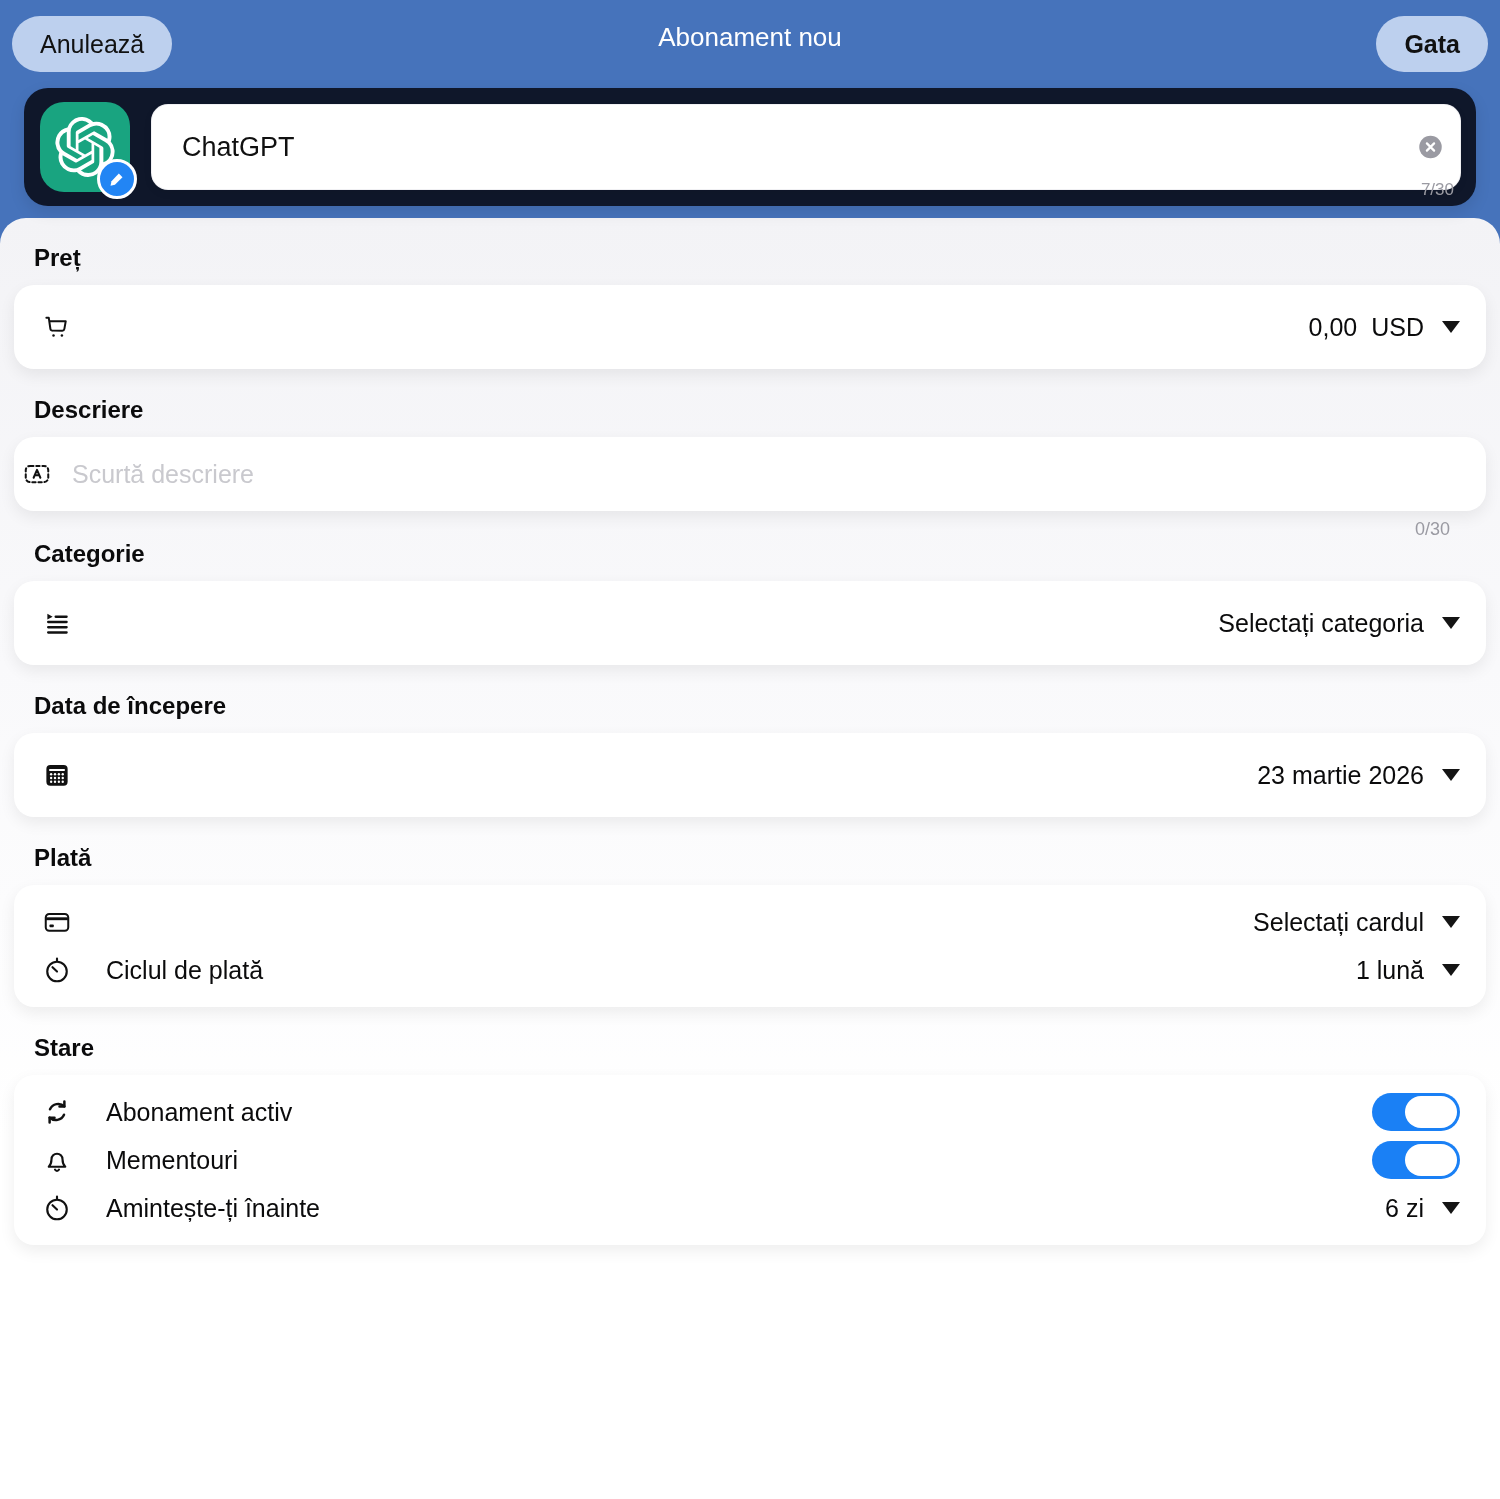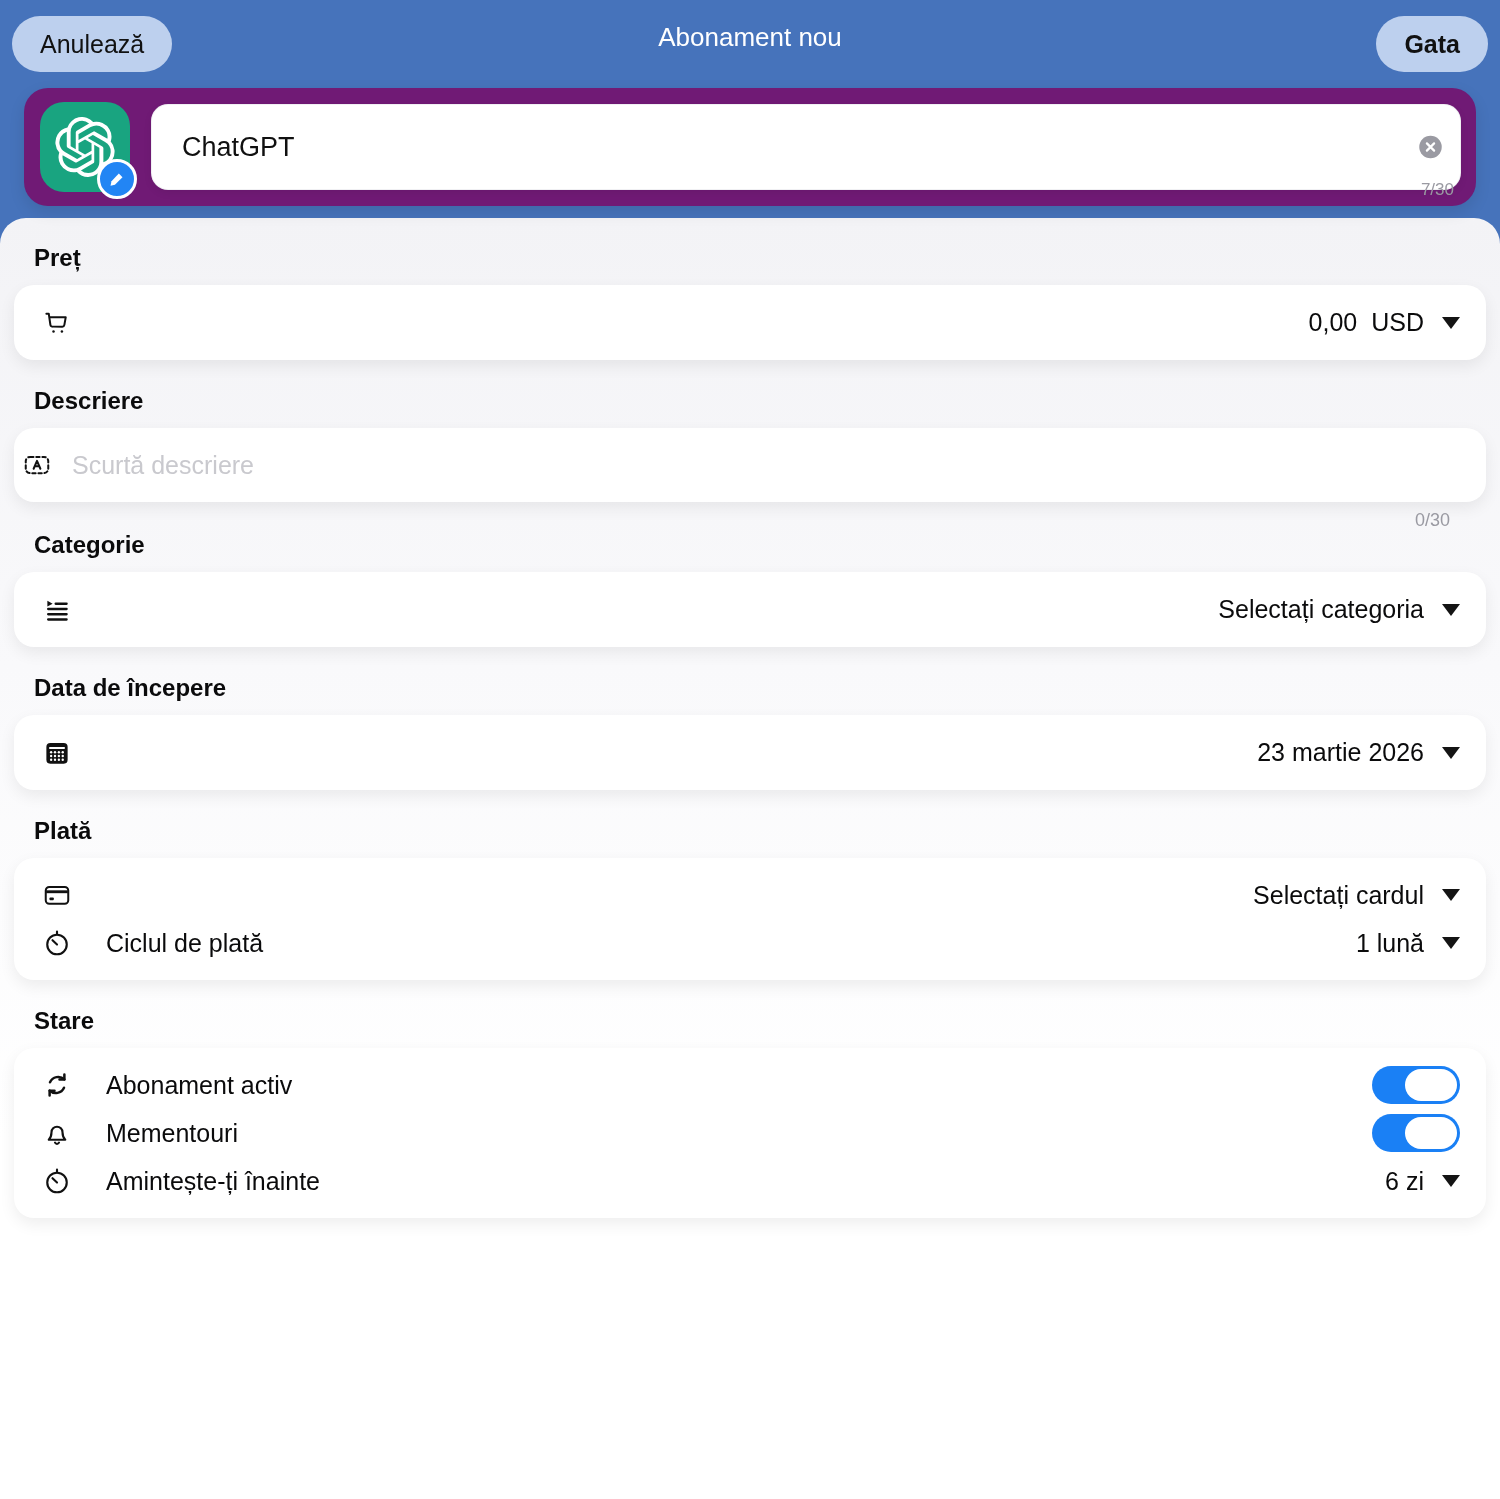--- a/index.html
+++ b/index.html
@@ -23,21 +23,21 @@
     height:56px; padding:0 28px; font-size:25px; color:#111;
     font-family:inherit; display:flex; align-items:center; cursor:pointer;
   }
   .nav-pill.bold { font-weight:bold; }
   .nav-title {
     position:absolute; left:50%; top:22px; transform:translateX(-50%);
     color:#ffffff; font-size:26px; font-weight:normal; white-space:nowrap;
   }
   
   .name-card {
-    margin:16px 24px 0; background:#701a75; border-radius:24px;
+    margin:16px 24px 0; background:#0f172a; border-radius:24px;
     height:118px; display:flex; align-items:center; gap:22px;
     padding:8px 16px; position:relative;
     box-shadow:0 6px 16px rgba(0,0,0,0.10);
   }
   .app-icon {
     width:90px; height:90px; border-radius:24px; background:#19a480;
     display:flex; align-items:center; justify-content:center;
     position:relative; flex:0 0 auto;
   }
   .edit-badge {
@@ -71,21 +71,21 @@
   .section-label {
     margin:27px 20px 13px; font-size:24px; font-weight:bold; color:#0b0b0c;
   }
   .section-label.first { margin-top:24px; }
   .card {
     background:#ffffff; border-radius:20px;
     box-shadow:0 6px 16px rgba(0,0,0,0.07);
   }
   .card.multi { padding:13px 0; }
   .row {
-    display:flex; align-items:center; height:75px; padding:0 26px; gap:18px;
+    display:flex; align-items:center; height:84px; padding:0 26px; gap:18px;
   }
   .card.multi .row { height:48px;gap:32px; }
   .row .icon-box { width:34px; display:flex; justify-content:center; flex:0 0 auto; }
   .row-label { font-size:25px; color:#0b0b0c; }
   .spacer { flex:1; }
   .value { font-size:25px; color:#0b0b0c; white-space:nowrap; }
   .value-group { display:flex; align-items:center; gap:14px; }
   .tri {
     width:0; height:0; margin-left:4px;
     border-left:9px solid transparent; border-right:9px solid transparent;

